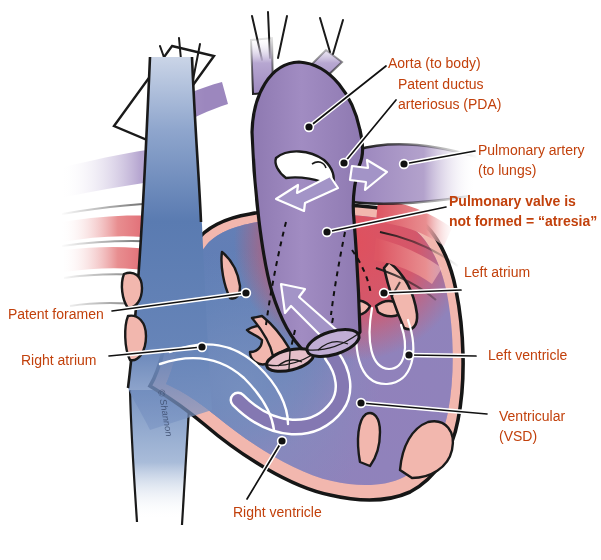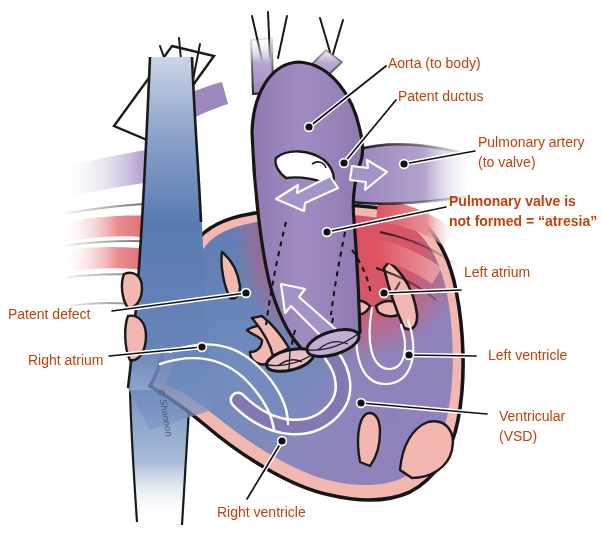--- a/index.html
+++ b/index.html
@@ -263,44 +263,45 @@
           <circle cx="282" cy="441" r="4.4"></circle>
       <circle cx="202" cy="347" r="4.4"></circle>
           <circle cx="246" cy="293" r="4.4"></circle>
     </g>
   </g>
 </svg>
 
 <div class="lbl" style="left:388px;top:53px">
   <div>Aorta (to body)</div>
 </div>
-<div class="lbl" style="left:398px;top:86px">
+<div class="lbl" style="left:398px;top:74px">
   <div>Patent ductus</div>
-</div>
-<div class="lbl" style="left:478px;top:132px">
+  <div>arteriosus (PDA)</div>
+</div>
+<div class="lbl" style="left:478px;top:140px">
   <div>Pulmonary artery</div>
-  <div>(to valve)</div>
+  <div>(to lungs)</div>
 </div>
 <div class="lbl b" style="left:449px;top:191px">
   <div>Pulmonary valve is</div>
   <div>not formed = “atresia”</div>
 </div>
 <div class="lbl" style="left:464px;top:262px">
   <div>Left atrium</div>
 </div>
 <div class="lbl" style="left:488px;top:345px">
   <div>Left ventricle</div>
 </div>
 <div class="lbl" style="left:499px;top:406px">
   <div>Ventricular</div>
   <div>(VSD)</div>
 </div>
-<div class="lbl" style="left:217px;top:502px">
+<div class="lbl" style="left:233px;top:502px">
   <div>Right ventricle</div>
 </div>
-<div class="lbl" style="left:28px;top:350px">
+<div class="lbl" style="left:21px;top:350px">
   <div>Right atrium</div>
 </div>
 <div class="lbl" style="left:8px;top:304px">
-  <div>Patent defect</div>
+  <div>Patent foramen</div>
 </div>
 
 </div>
 
 </body></html>

